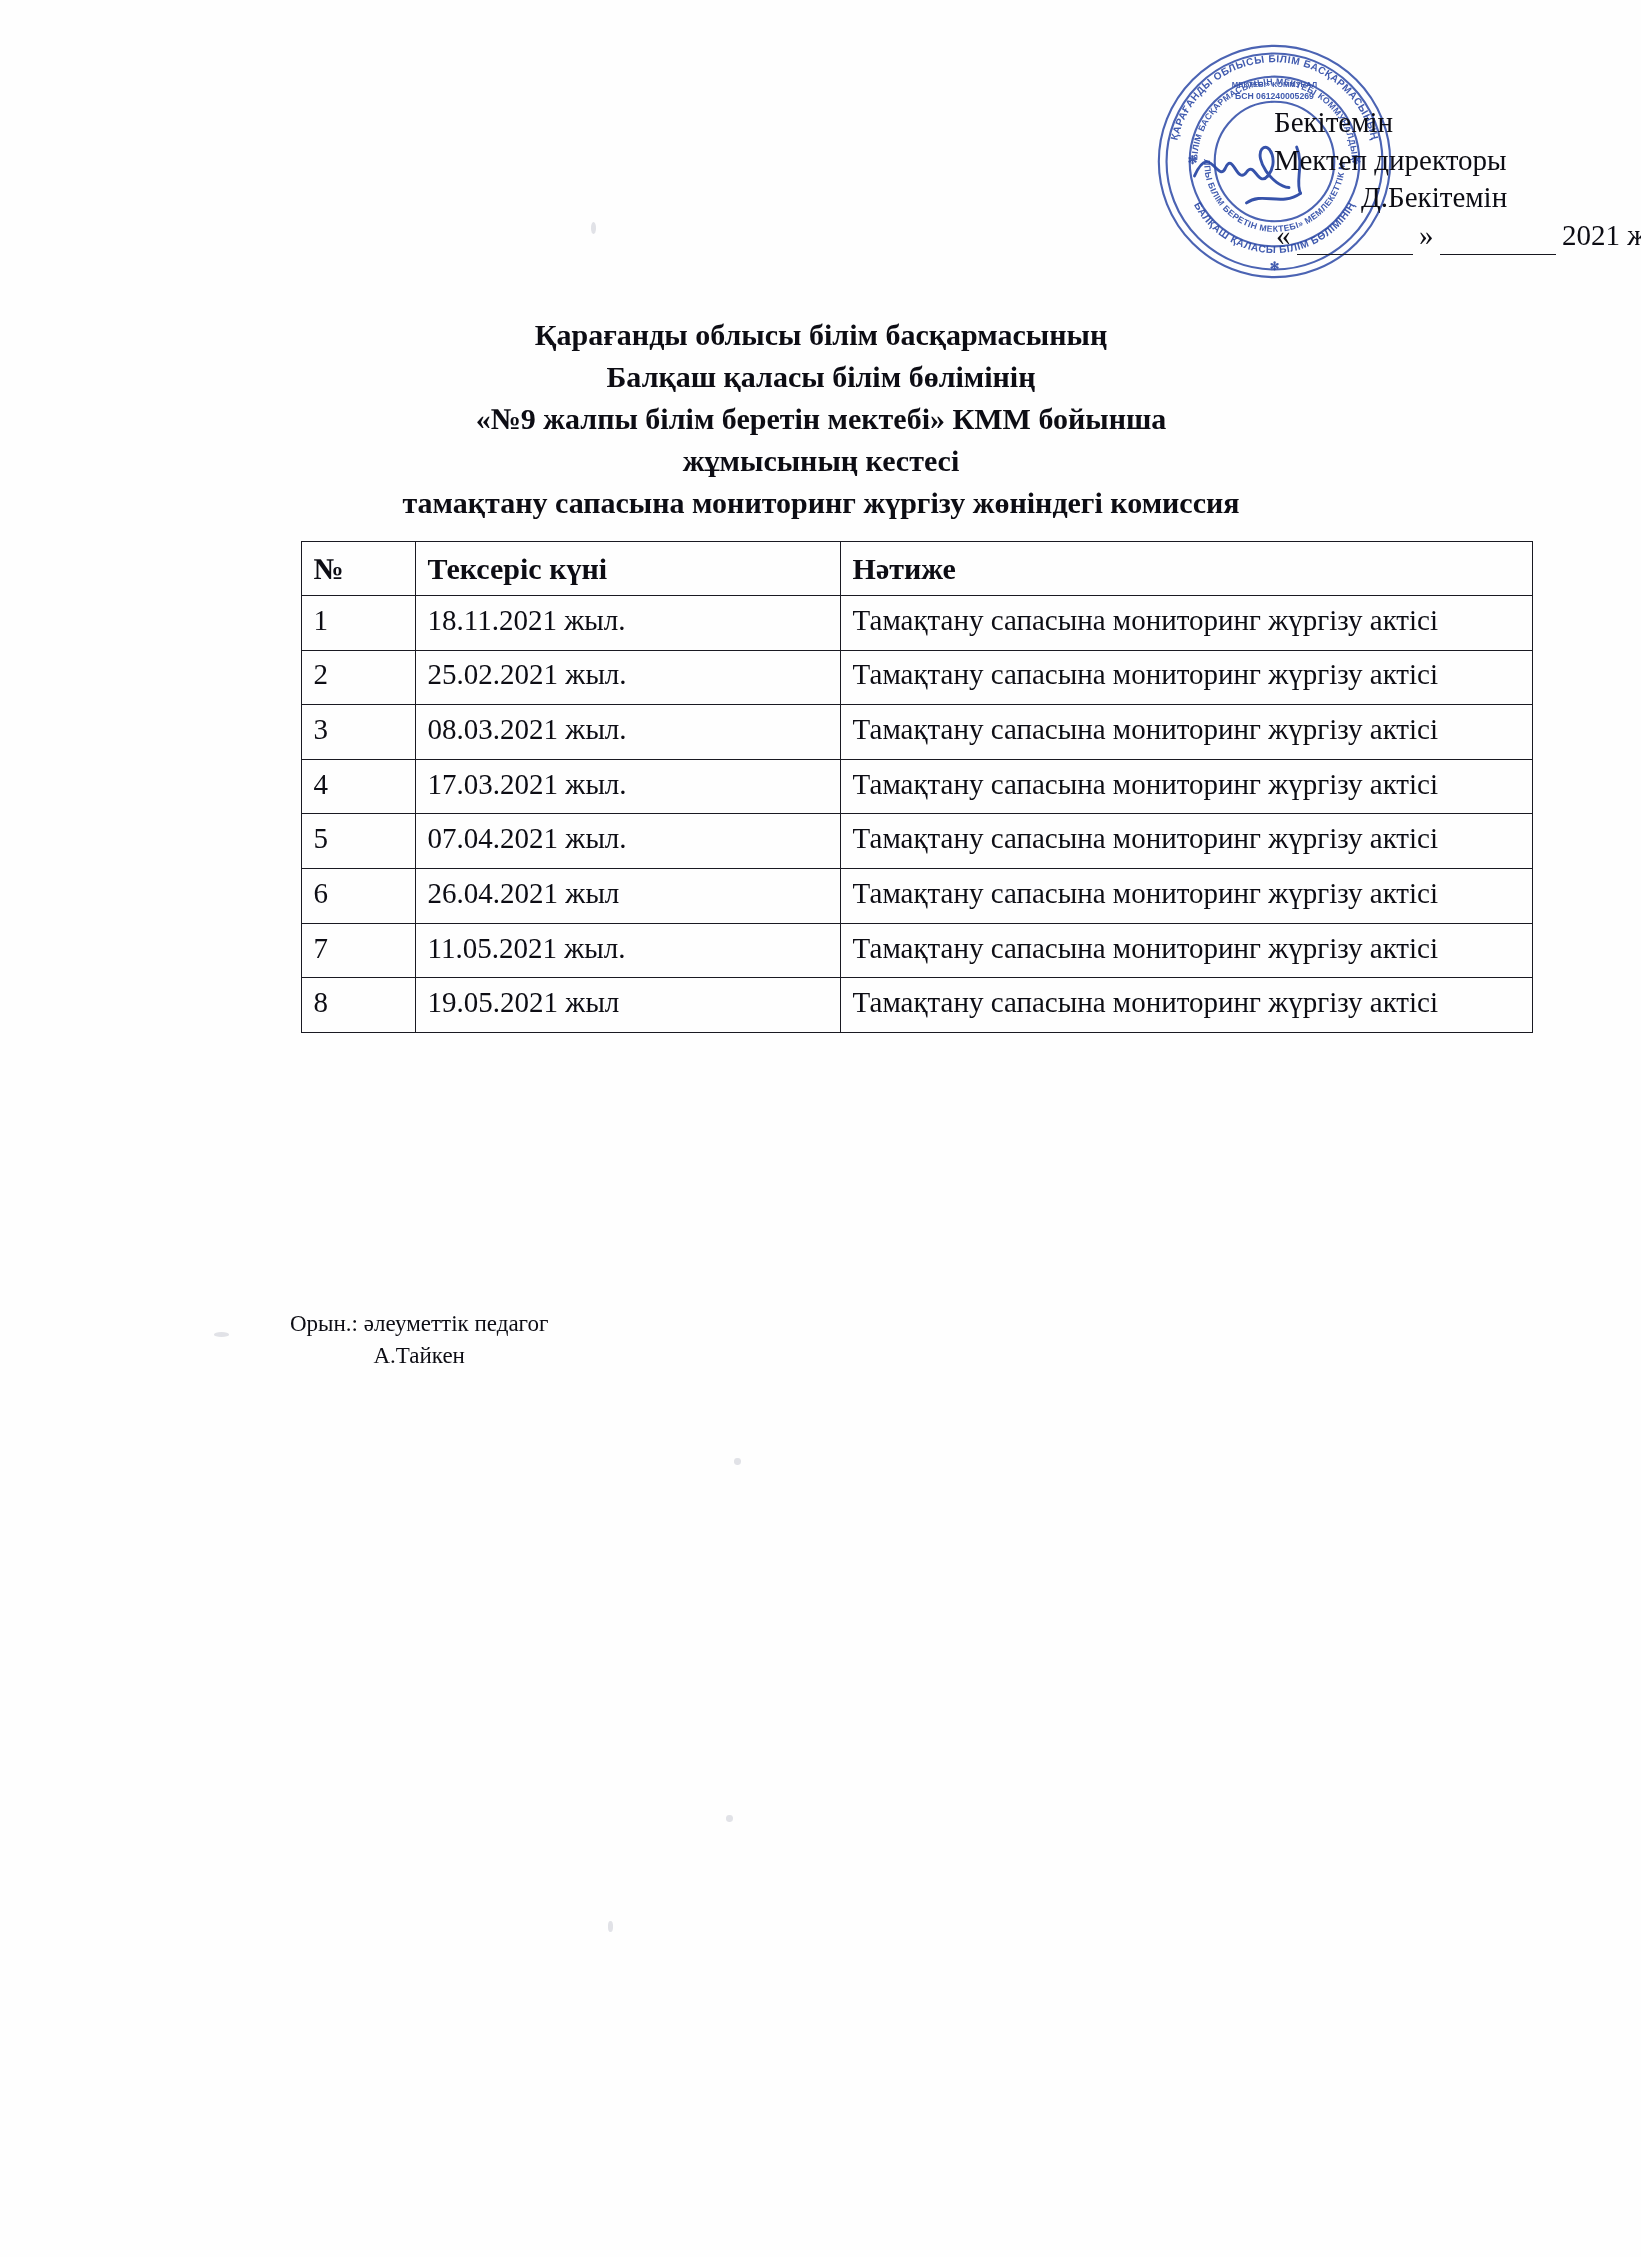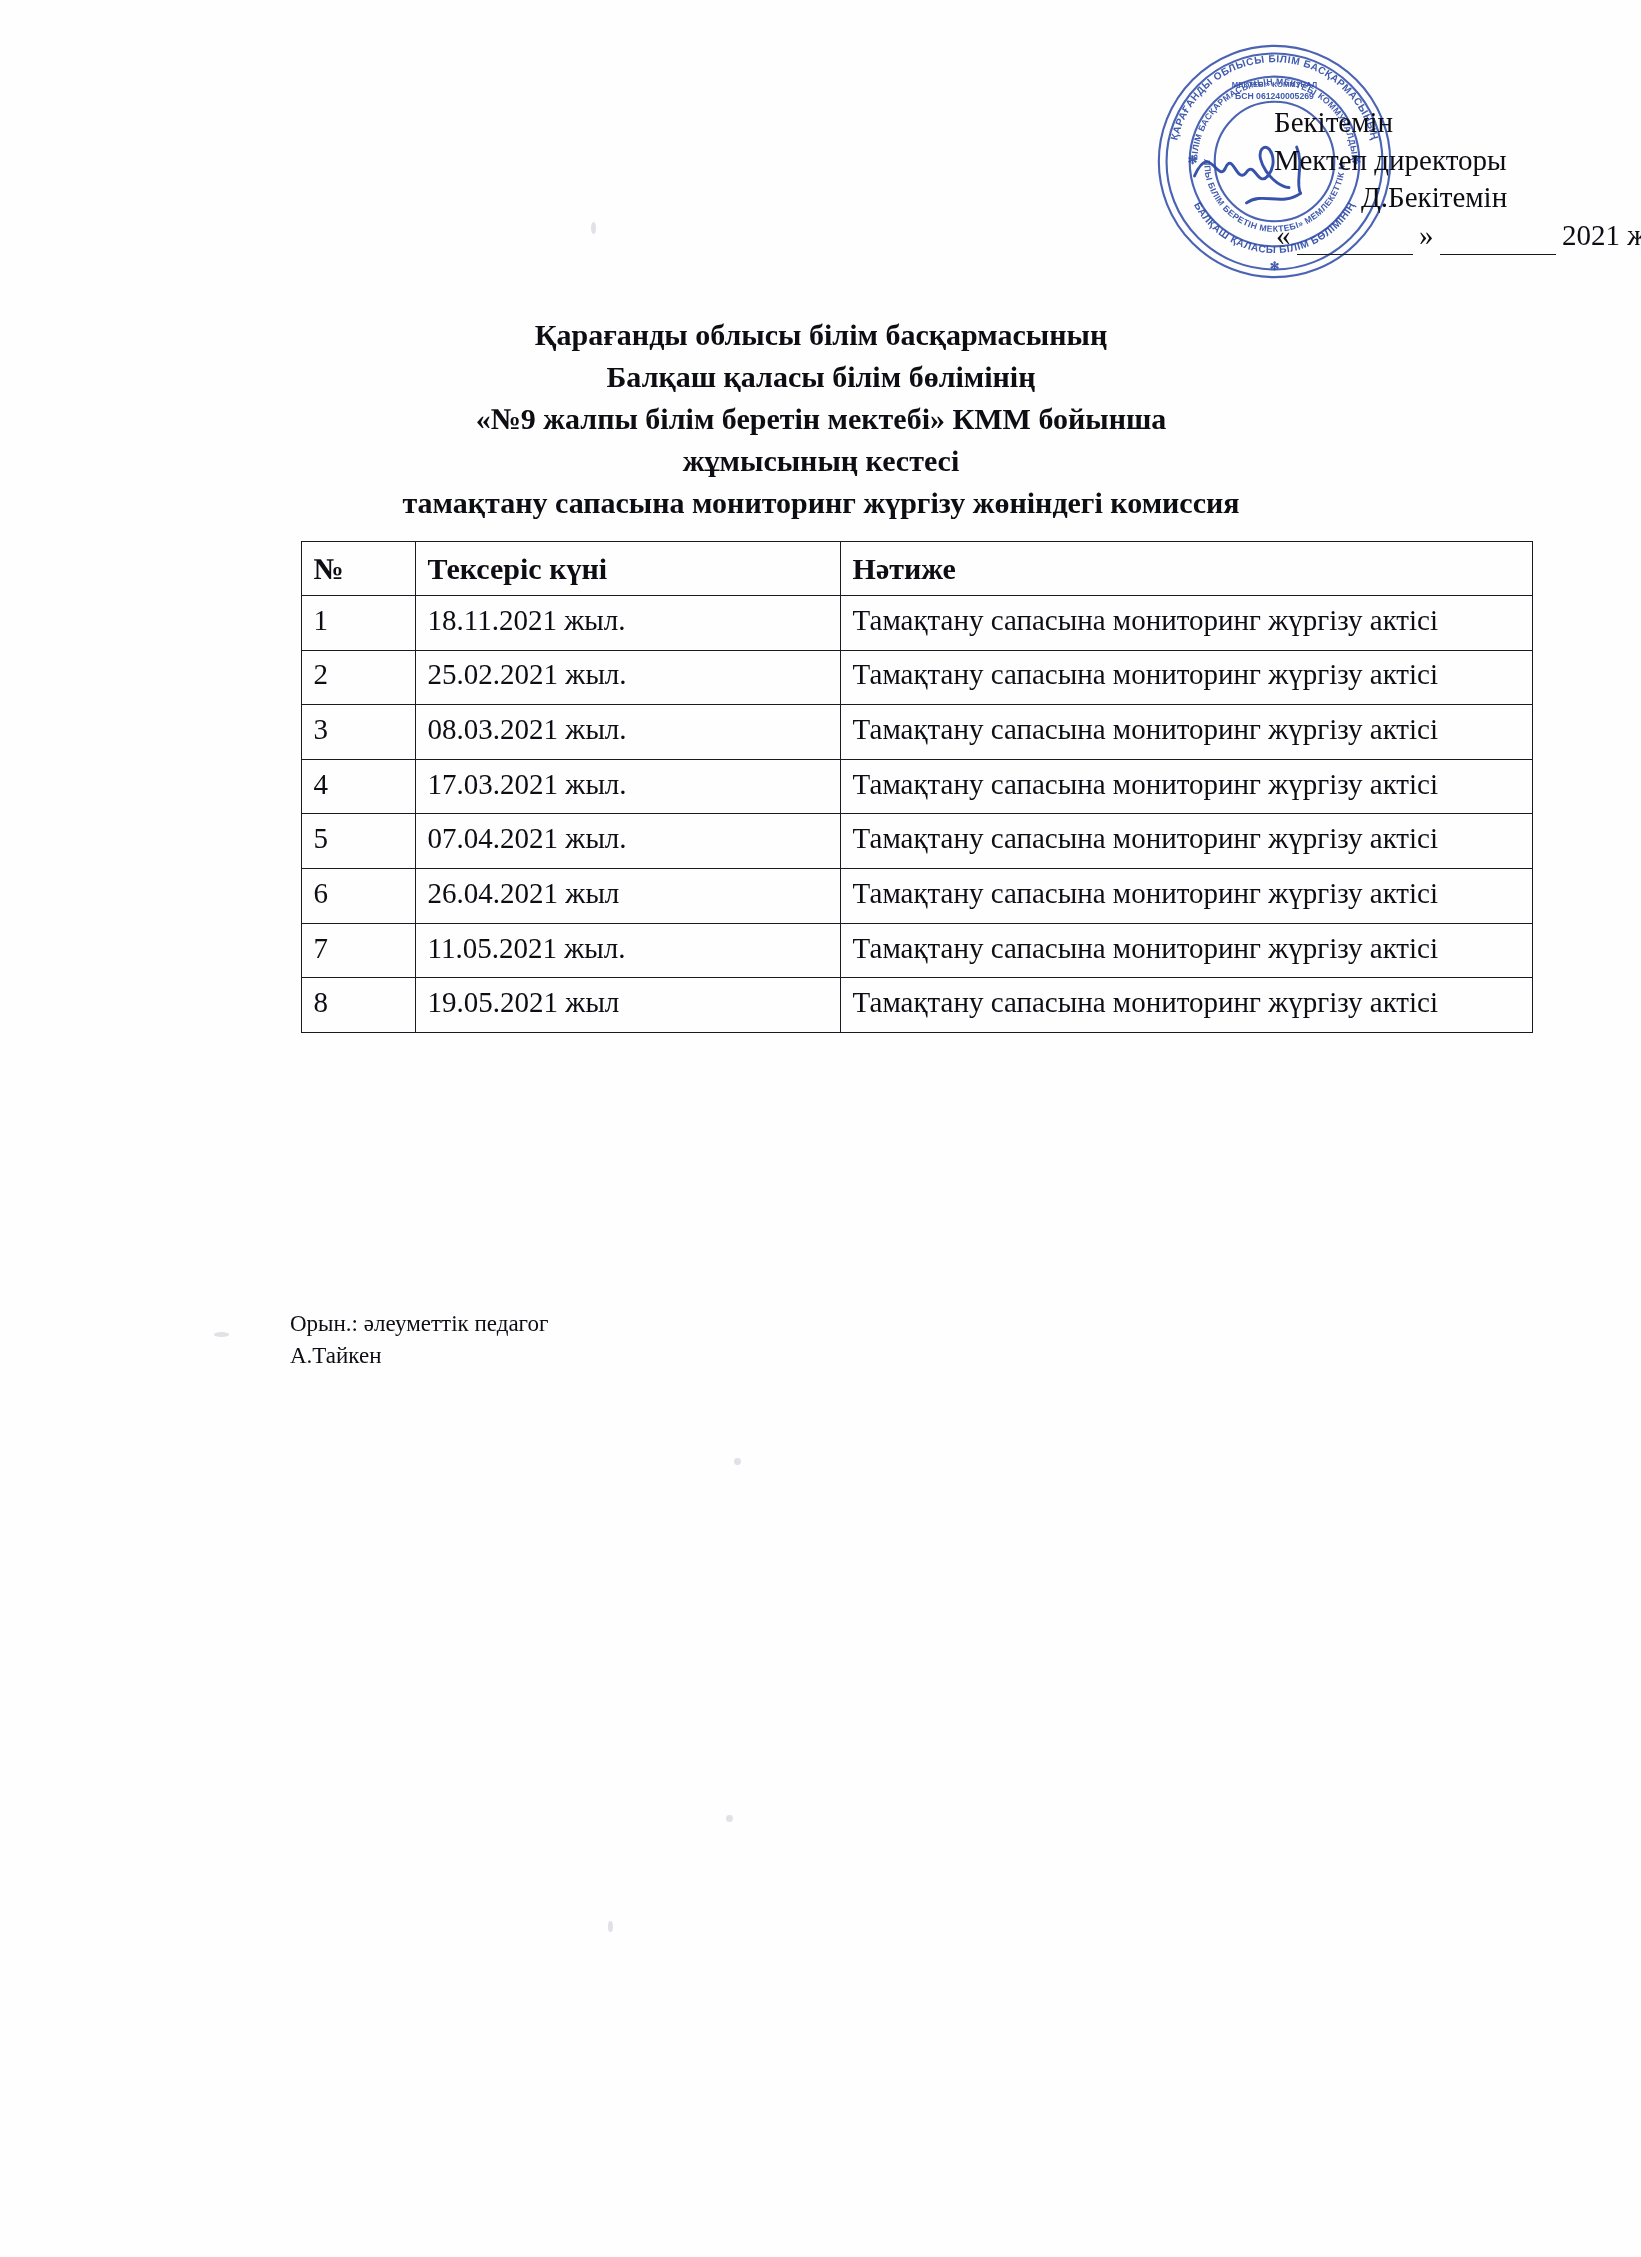--- a/index.html
+++ b/index.html
@@ -103,20 +103,21 @@
   td.date { font-size: 29px; }
   td.res  { font-size: 29px; margin-left: 10px; }
 
   
   .footer {
     position: absolute;
     top: 1308px;
     left: 290px;
     font-size: 23px;
     line-height: 1.40;
+    text-align: center;
   }
 
   
   .speck {
     position: absolute;
     background: #c9cbd4;
     border-radius: 50%;
     opacity: .55;
   }
 </style>

